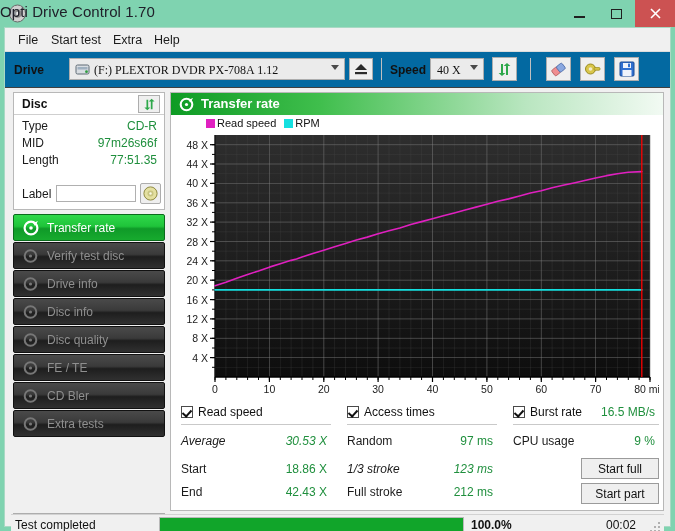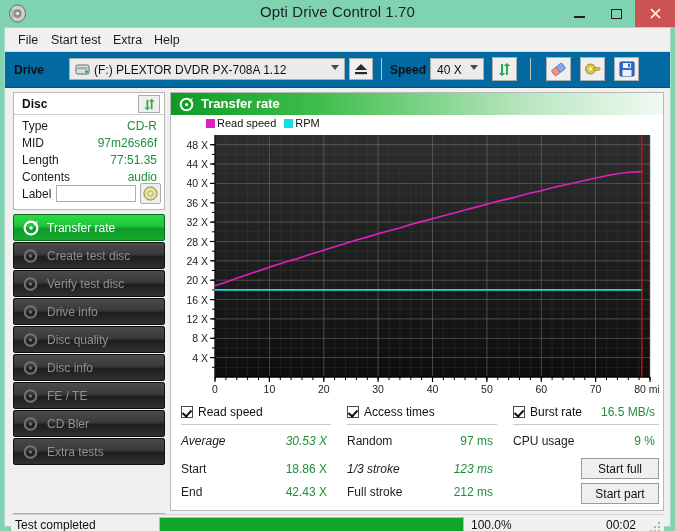--- a/index.html
+++ b/index.html
@@ -17,21 +17,21 @@
 
   
   .titlebar{
     position:absolute;left:0;top:0;width:675px;height:27px;
     background:#7fd3b0;
   }
   .title-icon{
     position:absolute;left:8px;top:4px;width:19px;height:19px;
   }
   .title-text{
-    position:absolute;left:0;top:3px;width:675px;text-align:center;
+    position:absolute;left:0;top:3px;width:675px;text-align:left;
     font-size:15px;color:#20202a;letter-spacing:.1px;
   }
   .wbtn{
     position:absolute;top:0;height:27px;width:37px;
     display:flex;align-items:center;justify-content:center;
     font-size:13px;color:#202020;
   }
   .wbtn.min{right:77px;}
   .wbtn.max{right:40px;}
   .wbtn.close{right:0;width:40px;background:#cc5252;color:#fff;font-size:14px;}
@@ -56,21 +56,21 @@
   
   .toolbar{
     position:absolute;left:0;top:24px;width:665px;height:36px;
     background:#0369a1;border-bottom:1px solid #404040;box-sizing:border-box;
   }
   .tb-label{position:absolute;font-size:12px;font-weight:bold;color:#111;top:11px;}
   .combo{
     position:absolute;background:#ebebeb;border:1px solid #adadad;
     box-sizing:border-box;font-size:12px;color:#111;
   }
-  .combo .cbtext{position:absolute;left:6px;top:4px;white-space:nowrap;}
+  .combo .cbtext{position:absolute;left:6px;top:4px;white-space:nowrap;font-family:Liberation Serif, serif;}
   .combo .cbarrow{
     position:absolute;right:5px;top:6px;width:0;height:0;
     border-left:4px solid transparent;border-right:4px solid transparent;
     border-top:5px solid #4a4a4a;
   }
   .tbbtn{
     position:absolute;background:#efefef;border:1px solid #adadad;
     box-sizing:border-box;display:flex;align-items:center;justify-content:center;
   }
   .tb-sep{position:absolute;width:1px;background:#c0c0c0;}
@@ -173,21 +173,21 @@
   .statusbar{
     position:absolute;left:6px;top:486px;width:653px;height:20px;
     background:#f0f0f0;border-top:1px solid #d2d2d2;box-sizing:border-box;
   }
   .sb-text{position:absolute;left:4px;top:3px;font-size:12px;color:#111;}
   .sb-track{
     position:absolute;left:148px;top:2px;width:305px;height:15px;
     background:#e6e6e6;border:1px solid #b9b9b9;box-sizing:border-box;
   }
   .sb-fill{position:absolute;left:0;top:0;height:13px;background:#11a52a;}
-  .sb-pct{position:absolute;left:460px;top:3px;font-size:12px;color:#111;}
+  .sb-pct{position:absolute;left:460px;top:3px;font-size:12px;color:#111;font-weight:bold;}
   .sb-time{position:absolute;right:28px;top:3px;font-size:12px;color:#111;text-align:right;}
   .grip{position:absolute;right:4px;bottom:2px;width:12px;height:12px;}
   .grip i{position:absolute;width:2px;height:2px;background:#b0b0b0;}
 </style>
 </head>
 <body>
 
 <div id="app">
 
   <div class="titlebar">
@@ -305,24 +305,20 @@
         <span class="v">CD-R</span>
       </div>
       <div class="drow" style="top:43px;">
         <span class="k">MID</span>
         <span class="v">97m26s66f</span>
       </div>
       <div class="drow" style="top:60px;">
         <span class="k">Length</span>
         <span class="v">77:51.35</span>
       </div>
-      <div class="drow" style="top:77px;">
-        <span class="k">Contents</span>
-        <span class="v">audio</span>
-      </div>
       <div class="drow" style="top:94px;">
         <span class="k">Label</span>
       </div>
       <input class="label-input" type="text" value="" placeholder="" style="">
       <span class="label-cdbtn">
         <svg width="15" height="15" viewBox="0 0 15 15">
           <circle cx="7.5" cy="7.5" r="6.6" fill="#e4e0a0" stroke="#8f8a42" stroke-width="1"></circle>
           <circle cx="7.5" cy="7.5" r="3" fill="#c8c480"></circle>
           <circle cx="7.5" cy="7.5" r="1.2" fill="#fafae8"></circle>
         </svg>
@@ -340,57 +336,48 @@
         </span>
         <span class="txt">Transfer rate</span>
       </div>
       <div class="navbtn">
         <span class="ico">
           <svg width="16" height="16" viewBox="0 0 16 16">
             <circle cx="7.5" cy="8" r="5.8" fill="none" stroke="#777" stroke-width="2"></circle>
             <circle cx="7.5" cy="8" r="1.6" fill="#777"></circle>
           </svg>
         </span>
-        <span class="txt">Create test disc</span>
+        <span class="txt">Verify test disc</span>
       </div>
       <div class="navbtn">
         <span class="ico">
           <svg width="16" height="16" viewBox="0 0 16 16">
             <circle cx="7.5" cy="8" r="5.8" fill="none" stroke="#777" stroke-width="2"></circle>
             <circle cx="7.5" cy="8" r="1.6" fill="#777"></circle>
           </svg>
         </span>
-        <span class="txt">Verify test disc</span>
+        <span class="txt">Drive info</span>
       </div>
       <div class="navbtn">
         <span class="ico">
           <svg width="16" height="16" viewBox="0 0 16 16">
             <circle cx="7.5" cy="8" r="5.8" fill="none" stroke="#777" stroke-width="2"></circle>
             <circle cx="7.5" cy="8" r="1.6" fill="#777"></circle>
           </svg>
         </span>
-        <span class="txt">Drive info</span>
+        <span class="txt">Disc info</span>
       </div>
       <div class="navbtn">
         <span class="ico">
           <svg width="16" height="16" viewBox="0 0 16 16">
             <circle cx="7.5" cy="8" r="5.8" fill="none" stroke="#777" stroke-width="2"></circle>
             <circle cx="7.5" cy="8" r="1.6" fill="#777"></circle>
           </svg>
         </span>
         <span class="txt">Disc quality</span>
-      </div>
-      <div class="navbtn">
-        <span class="ico">
-          <svg width="16" height="16" viewBox="0 0 16 16">
-            <circle cx="7.5" cy="8" r="5.8" fill="none" stroke="#777" stroke-width="2"></circle>
-            <circle cx="7.5" cy="8" r="1.6" fill="#777"></circle>
-          </svg>
-        </span>
-        <span class="txt">Disc info</span>
       </div>
       <div class="navbtn">
         <span class="ico">
           <svg width="16" height="16" viewBox="0 0 16 16">
             <circle cx="7.5" cy="8" r="5.8" fill="none" stroke="#777" stroke-width="2"></circle>
             <circle cx="7.5" cy="8" r="1.6" fill="#777"></circle>
           </svg>
         </span>
         <span class="txt">FE / TE</span>
       </div>

